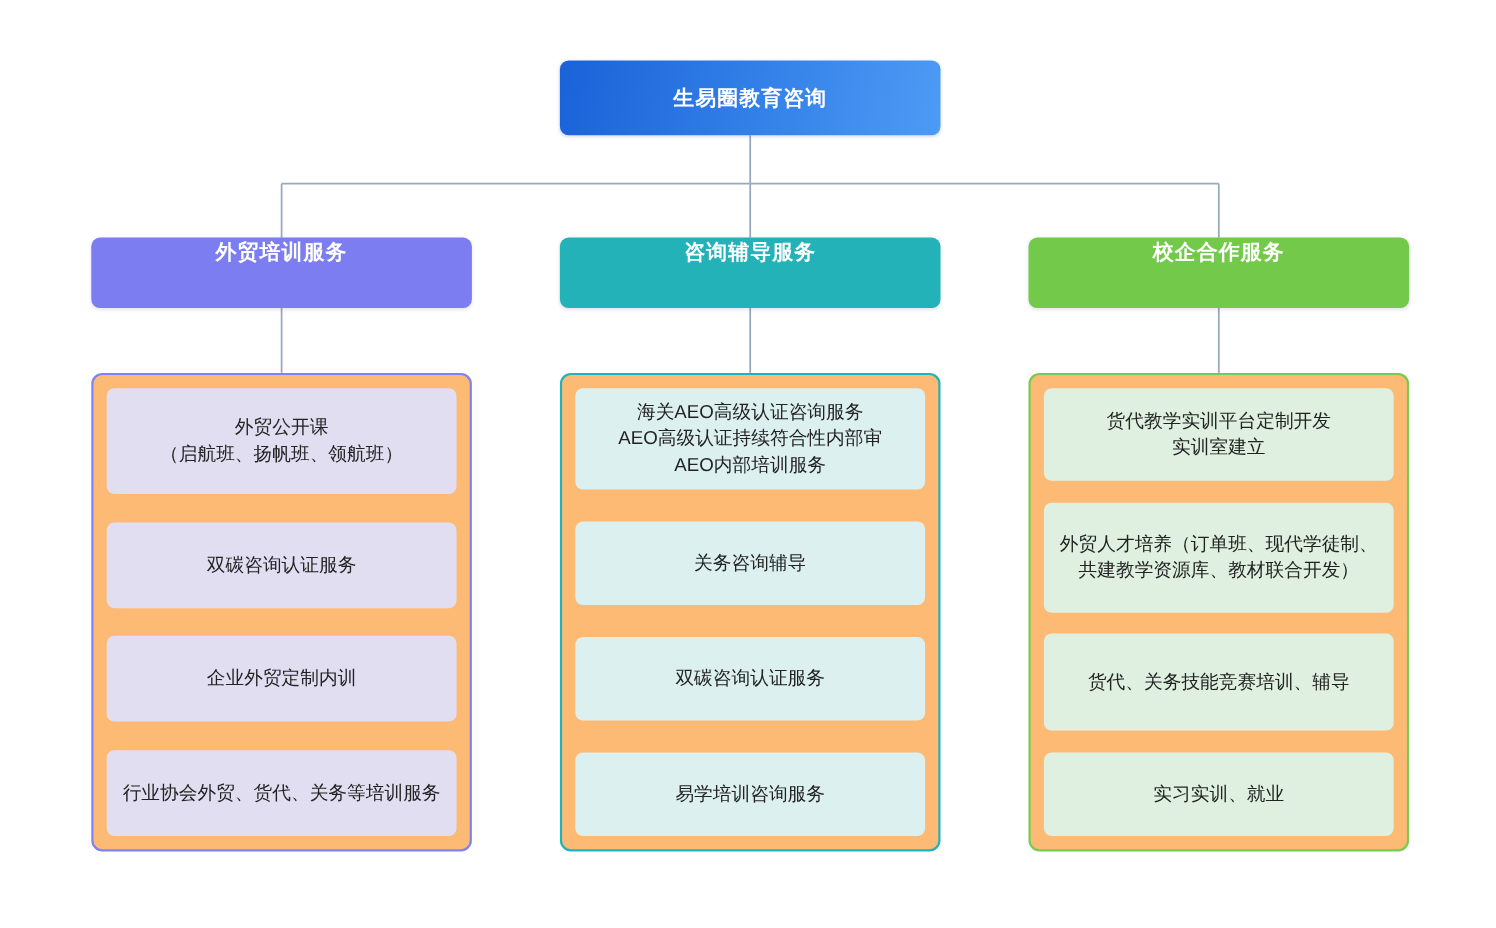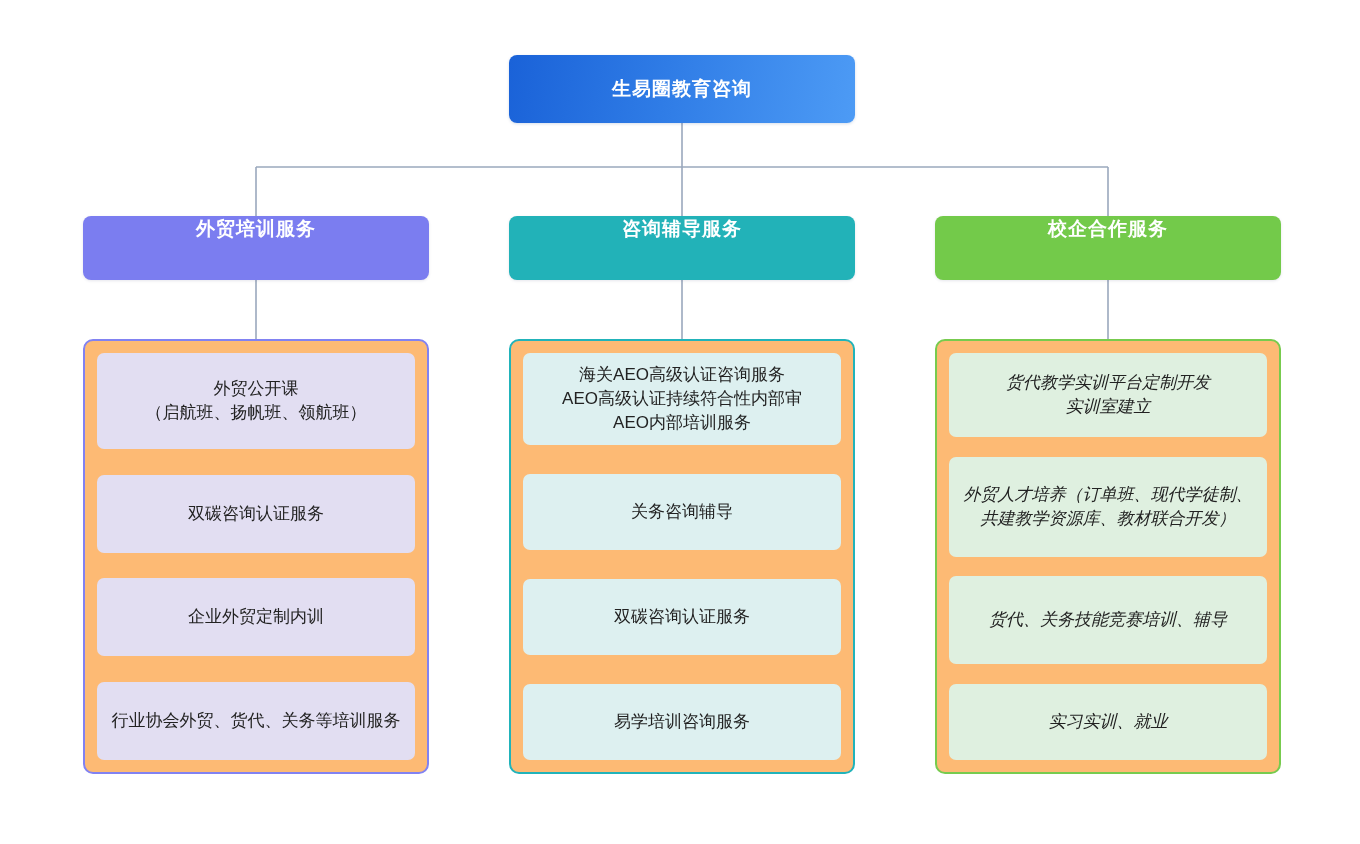--- a/index.html
+++ b/index.html
@@ -115,21 +115,21 @@
   .col-0 .branch-header { background: #7b7df0; }
   .col-0 .branch-body   { border-color: #8182f2; }
   .col-0 .leaf-card     { background: #e2def2; }
 
   .col-1 .branch-header { background: #22b2b8; }
   .col-1 .branch-body   { border-color: #21b3ba; }
   .col-1 .leaf-card     { background: #ddf0f0; }
 
   .col-2 .branch-header { background: #73ca4a; }
   .col-2 .branch-body   { border-color: #77cb4e; }
-  .col-2 .leaf-card     { background: #dff0e0; font-style: italic; }
+  .col-2 .leaf-card     { background: #dff0e0; }
 </style>
 </head>
 <body>
 
 <div id="chart">
 
   <svg id="connectors" viewBox="0 0 1360 844" width="1360" height="844">
 
     <path d="M682,123 L682,167" stroke="#9aa8bd" stroke-width="1.6" fill="none"></path>
 

